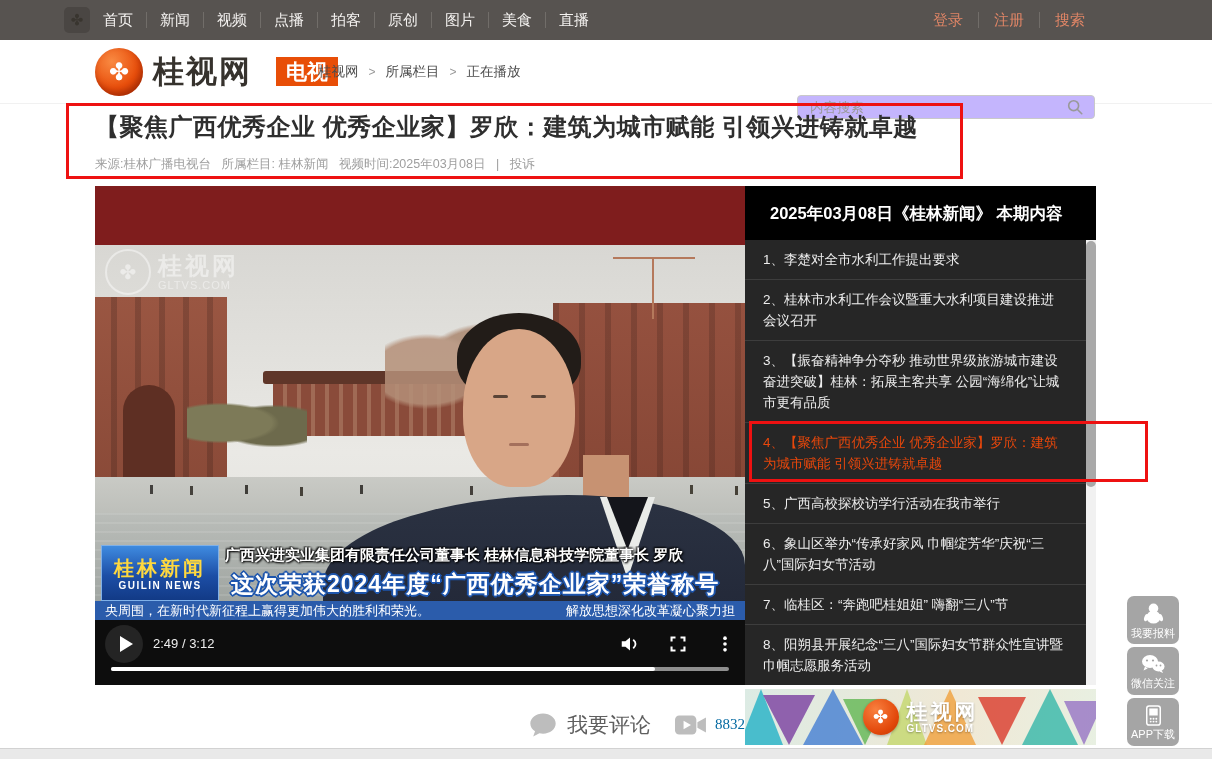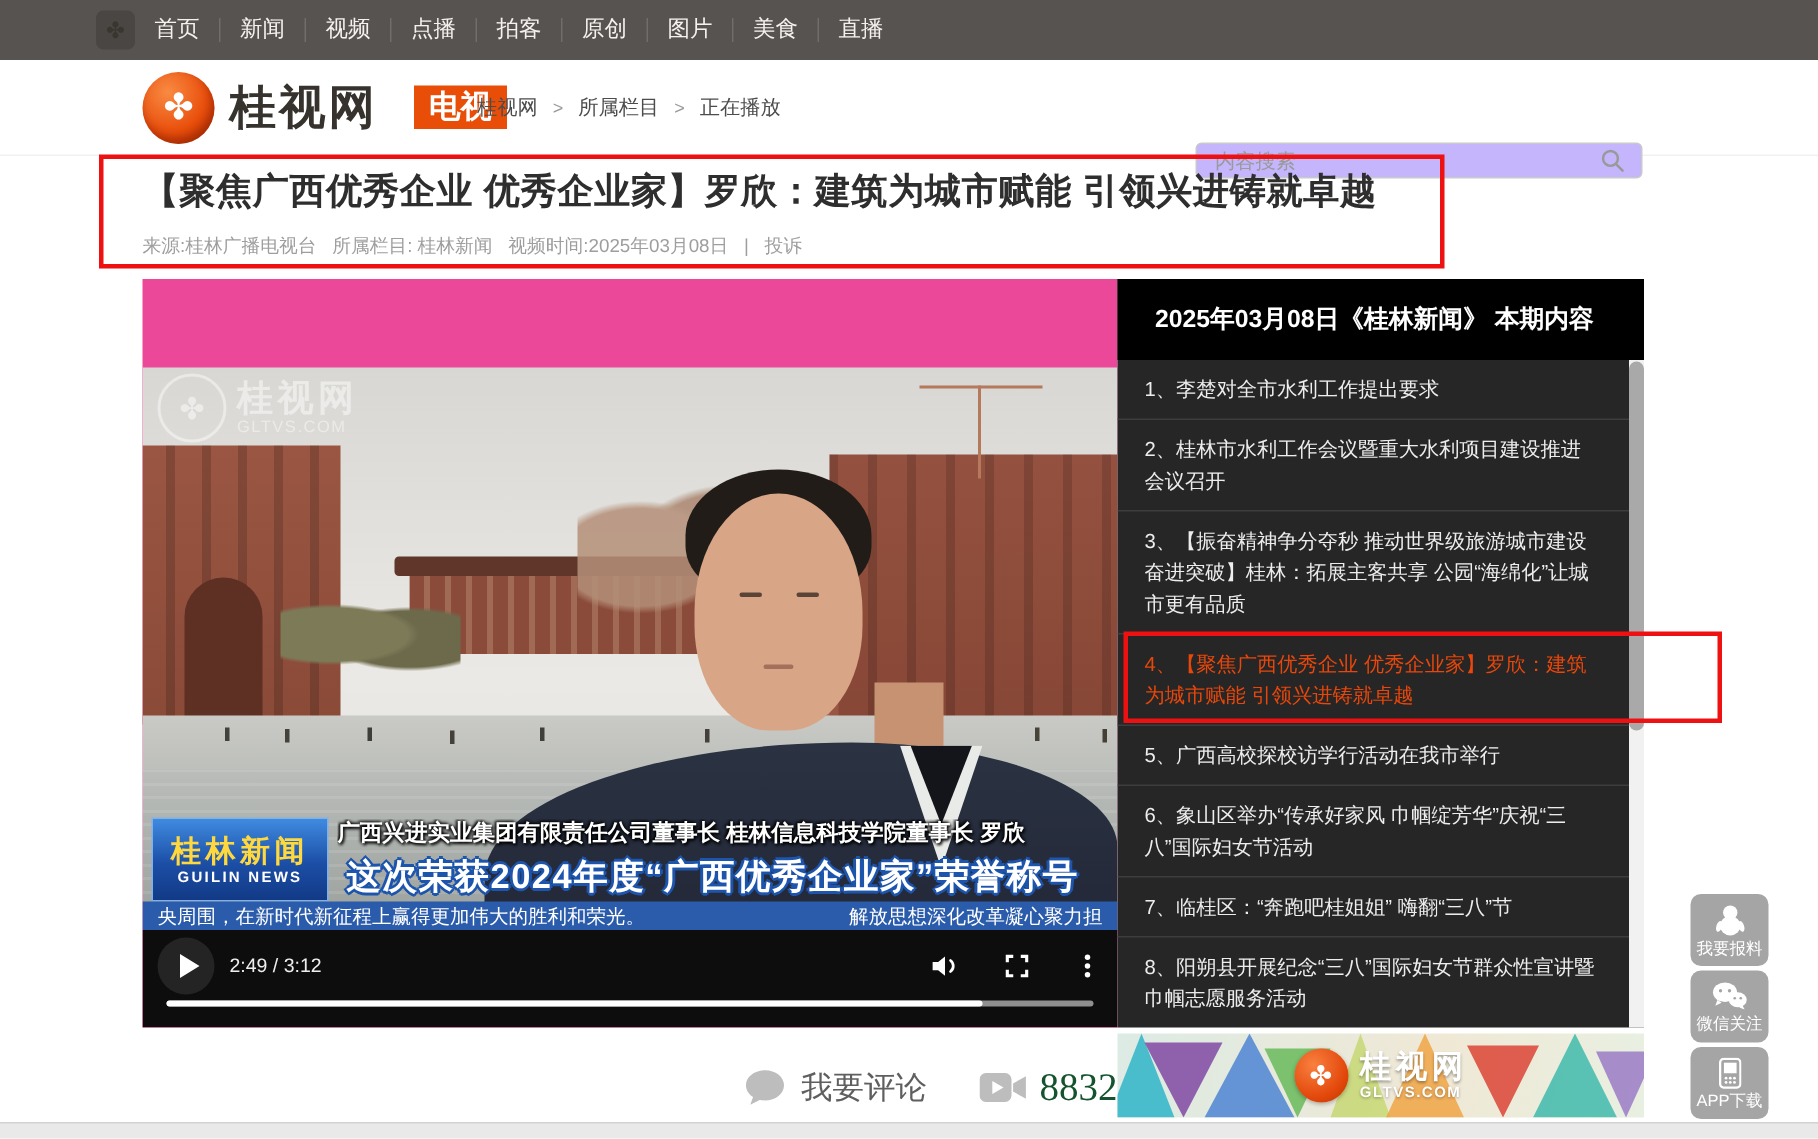--- a/index.html
+++ b/index.html
@@ -41,21 +41,21 @@
   
   .article-title{position:absolute;left:95px;top:111px;font-size:24px;font-weight:700;color:#2e2e2e;letter-spacing:.5px;white-space:nowrap}
   .article-meta{position:absolute;left:95px;top:156px;font-size:12.5px;color:#9e9e9e;white-space:nowrap}
   .article-meta span{margin-right:7px}
   .article-meta a{color:#9e9e9e}
   
   .ann{position:absolute;border:3px solid #ee1111;pointer-events:none;z-index:60}
   .ann-title{left:66px;top:103px;width:891px;height:70px}
   .ann-item{left:749px;top:421px;width:393px;height:55px}
   
-  .player{position:absolute;left:95px;top:186px;width:650px;height:499px;background:#ec4899;overflow:hidden;cursor:pointer}
+  .player{position:absolute;left:95px;top:186px;width:650px;height:499px;background:#7f1d1d;overflow:hidden;cursor:pointer}
   .frame{position:absolute;left:0;top:59px;width:650px;height:375px;overflow:hidden;
     background:linear-gradient(#d8d7d3,#eae9e5 55%,#dfe0dc)}
   .frame *{position:absolute}
   .bldg-l{left:-8px;top:52px;width:140px;height:186px;
     background:repeating-linear-gradient(90deg,rgba(0,0,0,.16) 0 6px,transparent 6px 24px),linear-gradient(#9a5642,#8a4a38)}
   .bldg-l-arch{left:28px;top:140px;width:52px;height:98px;background:#5e2f23;border-radius:26px 26px 0 0}
   .bldg-r{left:458px;top:58px;width:200px;height:180px;
     background:repeating-linear-gradient(90deg,rgba(0,0,0,.15) 0 6px,transparent 6px 26px),linear-gradient(#95513f,#874736)}
   .bldg-r2{left:402px;top:98px;width:62px;height:140px;background:#9d5a46;opacity:.9}
   .gate-roof{left:168px;top:126px;width:255px;height:13px;background:#5f3629;border-radius:3px}
@@ -111,26 +111,26 @@
   .prog-fill{height:100%;background:#fff;border-radius:2px;width:50%}
   
   .playlist{position:absolute;left:745px;top:186px;width:351px;height:499px;background:#262626}
   .pl-header{height:54px;background:#000;color:#fff;font-size:16.5px;font-weight:700;line-height:54px;padding-left:25px;white-space:nowrap}
   .pl-list{position:absolute;top:54px;left:0;right:10px;bottom:0;overflow:hidden}
   .pl-item{padding:9px 20px 9px 18px;font-size:13.5px;line-height:21px;color:#ededed;border-bottom:1px solid #3d3d3d;cursor:pointer}
   .pl-item.active{color:#e8470b}
   .pl-track{position:absolute;right:0;top:54px;width:10px;bottom:0;background:#f1f1f1}
   .pl-thumb{position:absolute;left:0;top:1px;width:10px;height:246px;background:#a9a9a9;border-radius:5px;cursor:pointer}
   
-  .engage{position:absolute;left:95px;top:696px;width:650px;height:57px;display:flex;align-items:center;justify-content:flex-end;gap:19px;
+  .engage{position:absolute;left:95px;top:696px;width:650px;height:57px;display:flex;align-items:center;justify-content:flex-end;gap:8px;
     font-family:"Liberation Serif","DejaVu Serif",serif}
   .cmt{display:flex;align-items:center;gap:9px;cursor:pointer}
   .cmt-label{font-size:21px;color:#5f5f5f}
   .views{display:flex;align-items:center;gap:8px;margin-left:16px}
-  .view-count{font-size:26px;color:#14532d}
+  .view-count{font-size:15px;color:#0369a1}
   
   .ad{position:absolute;left:745px;top:689px;width:351px;height:56px;overflow:hidden;cursor:pointer;
     background:linear-gradient(100deg,#dcebe4,#f0e8d5 60%,#e8f0e2)}
   .t{position:absolute;width:0;height:0;border-style:solid}
   .t1{left:-6px;top:0;border-width:0 22px 56px 22px;border-color:transparent transparent #2fb5c8 transparent;opacity:.85}
   .t2{left:18px;top:6px;border-width:50px 26px 0 26px;border-color:#7a3fa0 transparent transparent transparent;opacity:.8}
   .t3{left:58px;top:0;border-width:0 30px 56px 30px;border-color:transparent transparent #2d6fd1 transparent;opacity:.7}
   .t4{left:98px;top:10px;border-width:46px 22px 0 22px;border-color:#58b34a transparent transparent transparent;opacity:.75}
   .t5{right:120px;top:0;border-width:0 26px 56px 26px;border-color:transparent transparent #f0a03c transparent;opacity:.8}
   .t6{right:70px;top:8px;border-width:48px 24px 0 24px;border-color:#d93a2b transparent transparent transparent;opacity:.8}
@@ -159,20 +159,25 @@
     <a>首页</a>
     <a>新闻</a>
     <a>视频</a>
     <a>点播</a>
     <a>拍客</a>
     <a>原创</a>
     <a>图片</a>
     <a>美食</a>
     <a>直播</a>
   </nav>
+  <div class="auth">
+    <a>登录</a>
+    <a>注册</a>
+    <a>搜索</a>
+  </div>
 </div>
 
 <div class="siteheader">
   <div class="logo">
     <span class="logo-ball">✤</span>
     <span class="logo-text">桂视网</span>
     <span class="logo-badge">电视</span>
   </div>
   <div class="breadcrumb">
     <a>桂视网</a>

